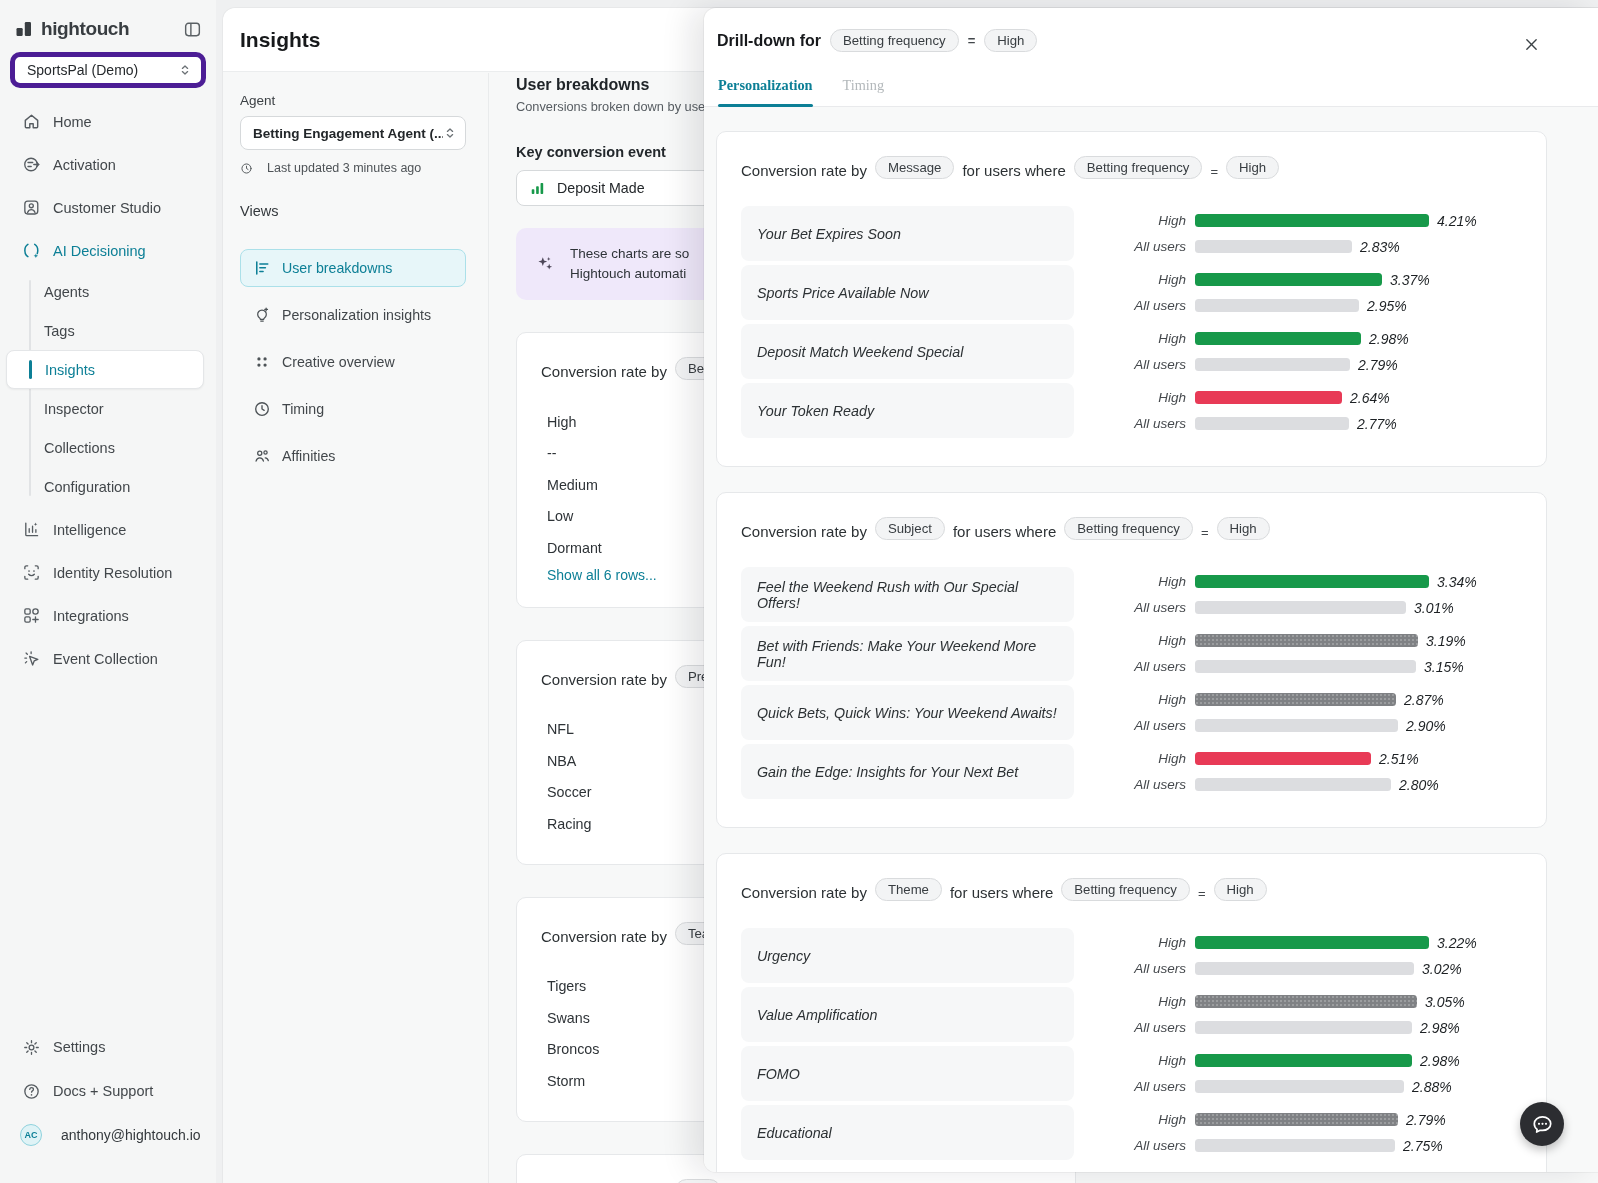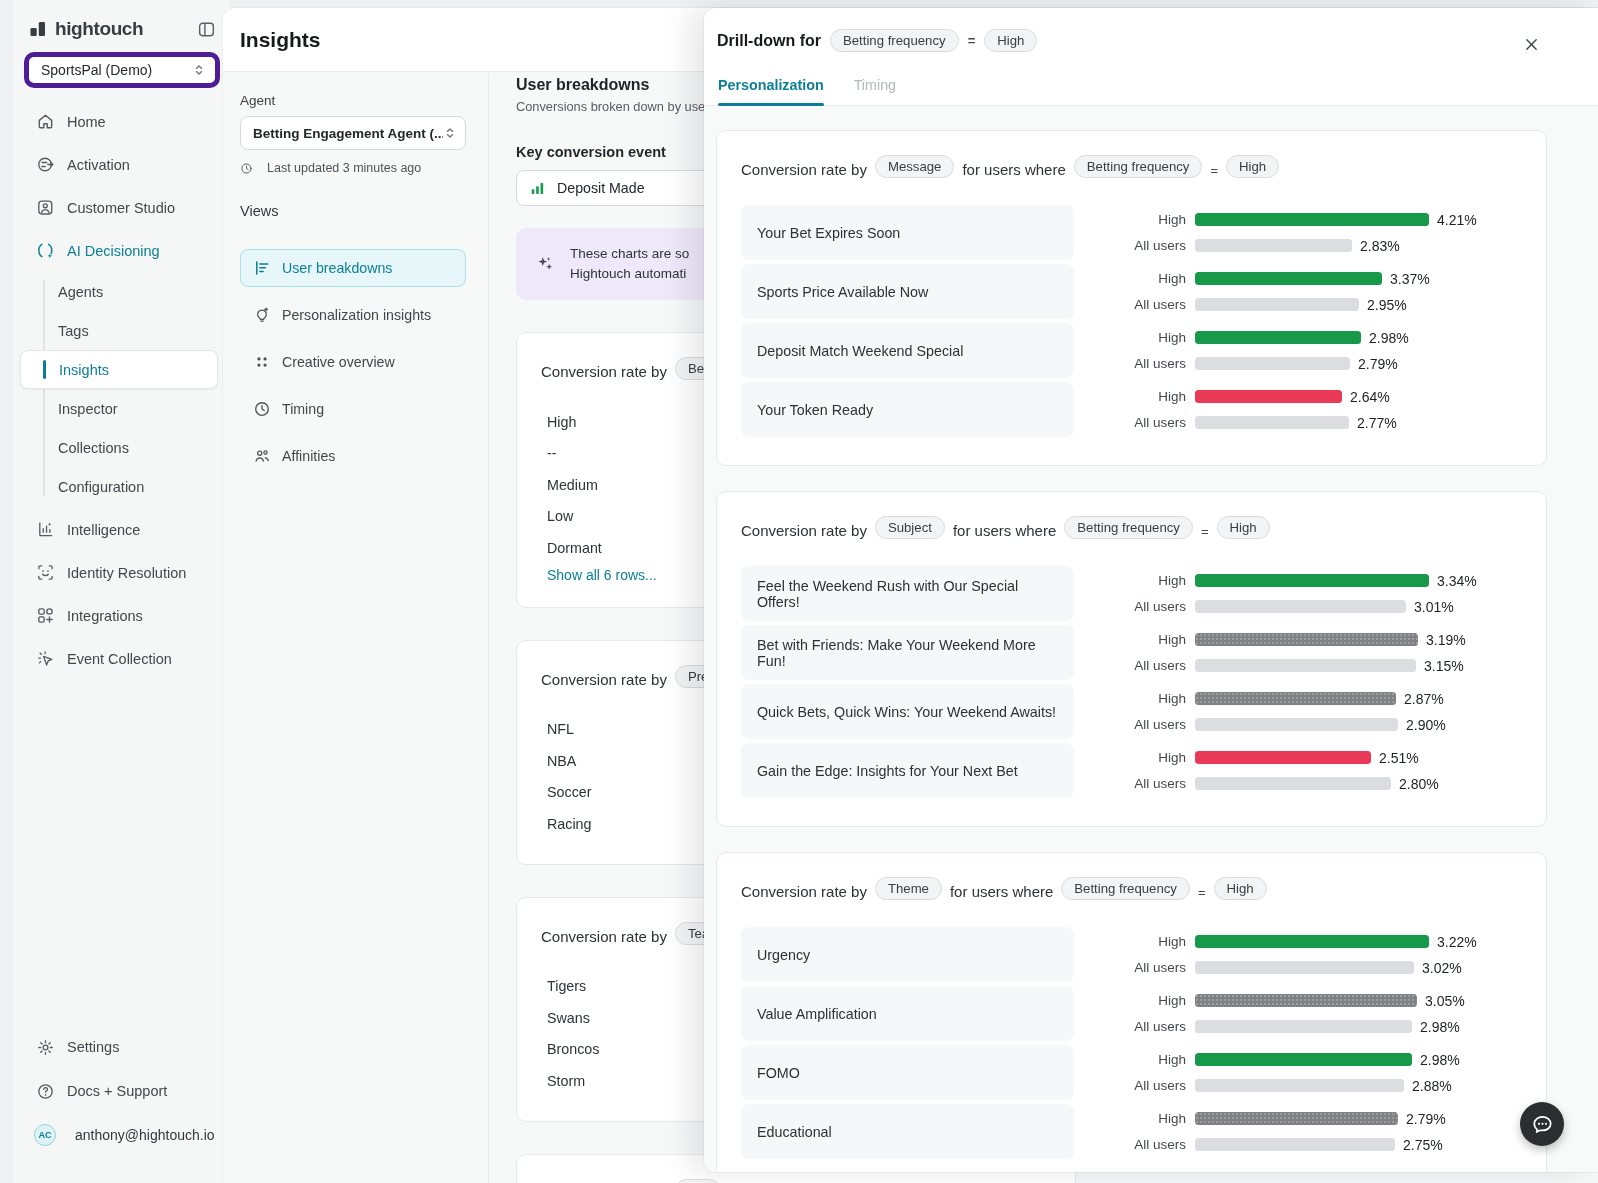--- a/index.html
+++ b/index.html
@@ -6,21 +6,21 @@
   html,body { margin:0; padding:0; }
   body {
     width:1598px; height:1183px; position:relative; overflow:hidden;
     background:#eff0f1; font-family:"Liberation Sans","DejaVu Sans",sans-serif;
     color:#2b3034;
   }
   .icon { display:inline-flex; align-items:center; justify-content:center; flex:none; }
   .icon svg { width:100%; height:100%; display:block; }
 
   
-  .sidebar { position:absolute; left:14px; top:0; bottom:0; width:216px; background:#f5f6f6; }
+  .sidebar { position:absolute; left:0; top:0; bottom:0; width:216px; background:#f5f6f6; }
   .logo-row { display:flex; align-items:center; gap:7px; padding:18px 14px 0 14px; }
   .logo-mark { width:20px; height:20px; color:#383d41; }
   .logo-text { font-size:19px; font-weight:700; color:#383d41; letter-spacing:-0.4px; flex:1; }
   .collapse-btn { width:19px; height:19px; cursor:pointer; color:#5a6064; }
   .workspace { margin:12px 10px 0 10px; height:36px; width:196px; background:#fff; border:5px solid #4c1d95;
     border-radius:10px; display:flex; align-items:center; padding:0 9px 0 12px; font-size:14px; color:#25292c; cursor:pointer; }
   .workspace .ws-label { flex:1; text-align:left; white-space:nowrap; overflow:hidden; }
   .chev-ud { width:14px; height:14px; color:#6b7175; }
   .nav-block { margin-top:12px; }
   .nav-item { height:43px; display:flex; align-items:center; gap:12px; padding:0 14px 0 22px;
@@ -82,27 +82,27 @@
   .mid-row { height:31.5px; display:flex; align-items:center; font-size:14.3px; color:#2e3337; padding-left:6px; }
   .show-link { margin-top:3px; font-size:14px; color:#0c7f96; cursor:pointer; padding-left:6px; }
 
   
   .drilldown { position:absolute; left:704px; top:8px; right:0; height:1164px; background:#fff;
     border-radius:12px 0 0 12px; box-shadow:-14px 0 30px rgba(20,24,28,.10), 0 0 0 1px rgba(0,0,0,.04); overflow:hidden; }
   .dd-header { display:flex; align-items:center; gap:9px; padding:21px 0 0 13px; font-size:16px; font-weight:600; color:#17191c; }
   .dd-header .pill { font-weight:400; }
   .dd-close { position:absolute; top:28px; right:58px; width:17px; height:17px; cursor:pointer; color:#3c4246; }
   .dd-tabs { display:flex; gap:30px; padding:25px 0 0 14px; border-bottom:1px solid #e9eaec; }
-  .dd-tab { font-size:14.3px; padding-bottom:12px; cursor:pointer; position:relative; color:#b3b8bb; }
+  .dd-tab { font-size:14.3px; padding-bottom:12px; cursor:pointer; position:relative; color:#b3b8bb;font-family:Liberation Serif, serif; }
   .dd-tab.active { color:#0c7f96; font-weight:600; }
   .dd-tab.active::after { content:""; position:absolute; left:0; right:0; bottom:-1px; height:3px; background:#0c7f96; border-radius:2px; }
   .dd-body { background:#f8f9f9; height:1069px; padding:24px 0 0 12px; overflow:hidden; }
   .dd-card { width:831px; background:#fff; border:1px solid #e6e8ea; border-radius:10px; padding:24px; margin-bottom:25px; }
   .dd-card .card-head { margin-bottom:27px; }
-  .dd-row { display:flex; align-items:center; margin-bottom:4px; }
+  .dd-row { display:flex; align-items:center; margin-bottom:4px;font-style:italic; }
   .dd-label { width:333px; height:55px; background:#f6f7f8; border-radius:8px; display:flex; align-items:center;
     padding:0 14px 0 16px; font-size:14.3px; color:#2c3134; }
   .dd-bars { display:flex; flex-direction:column; gap:10px; margin-left:20px; }
   .bar-line { display:flex; align-items:center; height:16px; }
   .series-label { width:92px; text-align:right; font-size:13.5px; color:#45494d; margin-right:9px; white-space:nowrap; }
   .bar { height:13px; border-radius:3.5px; flex:none; }
   .bar.green { background:#17994a; }
   .bar.red { background:#e83a56; }
   .bar.gray { background:#7f8184; background-image:radial-gradient(rgba(255,255,255,.22) .8px, transparent .9px); background-size:4px 4px; }
   .bar.baseline { background:#dcdde0; }

